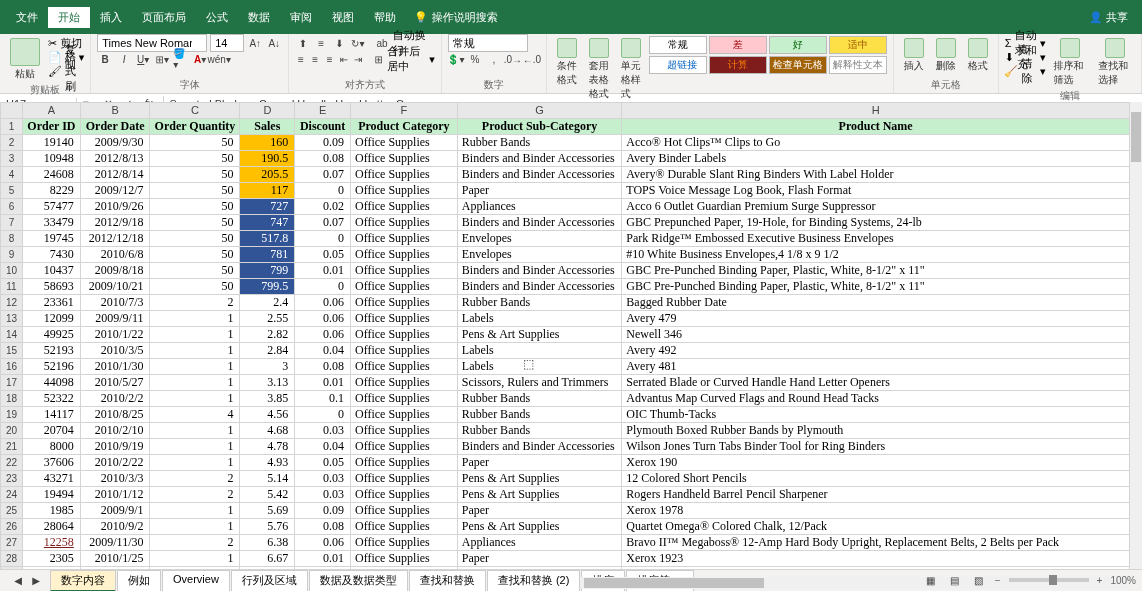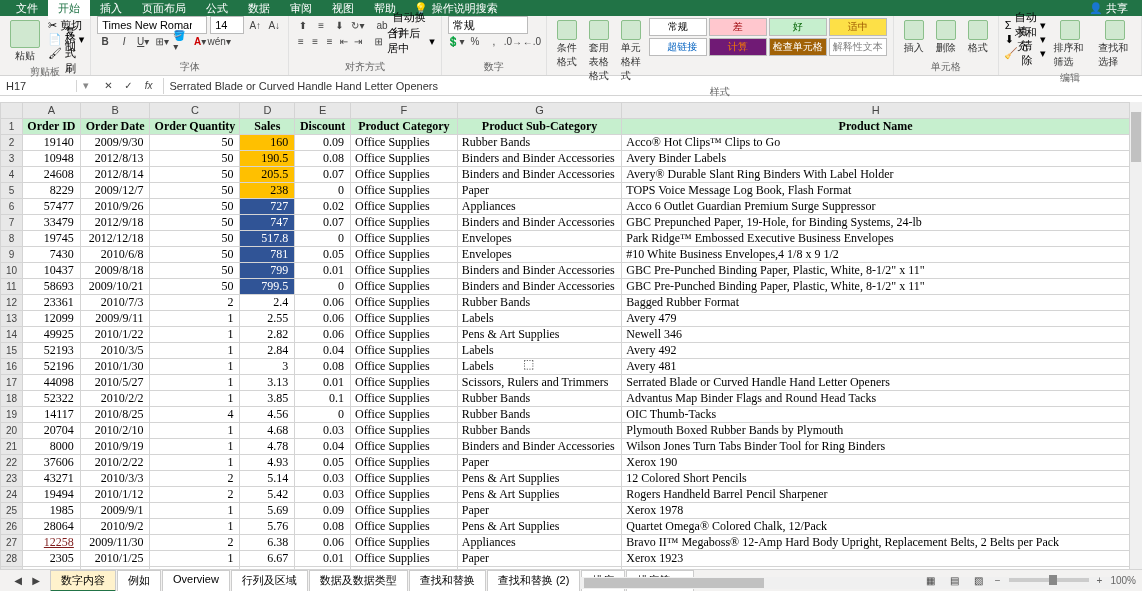--- a/index.html
+++ b/index.html
@@ -1,17 +1,17 @@
 <!DOCTYPE html>
 <html><head>
 <meta charset="utf-8">
 <style>
 * { margin: 0; padding: 0; box-sizing: border-box; }
 body { font-family: "Microsoft YaHei", "Segoe UI", Arial, sans-serif; font-size: 11px; overflow: hidden; background: #fff; width: 1142px; height: 591px; position: relative; }
-.ribbon-tabs { background: #217346; color: #fff; height: 16px; display: flex; align-items: center; padding: 0 6px; }
+.ribbon-tabs { background: #217346; color: #fff; height: 34px; display: flex; align-items: center; padding: 0 6px; }
 .ribbon-tabs .tab { padding: 3px 10px; font-size: 11px; cursor: pointer; }
 .ribbon-tabs .tab.active { background: #fff; color: #217346; }
 .ribbon-tabs .share { margin-left: auto; padding: 3px 8px; }
 .ribbon-tabs .tell-me { display: flex; align-items: center; gap: 4px; padding: 3px 8px; }
 .ribbon { background: #f3f2f1; border-bottom: 1px solid #d4d4d4; height: 60px; display: flex; }
 .ribbon-group { border-right: 1px solid #e1e1e1; padding: 2px 6px 1px 6px; display: flex; flex-direction: column; justify-content: space-between; }
 .ribbon-group-label { text-align: center; font-size: 10px; color: #666; height: 14px; }
 .ribbon-body { flex: 1; display: flex; align-items: flex-start; gap: 4px; }
 .rbtn { display: flex; flex-direction: column; align-items: center; gap: 1px; font-size: 10px; color: #333; padding: 2px 4px; cursor: pointer; }
 .rbtn-icon { width: 20px; height: 20px; background: #d0e8d0; border: 1px solid #8bbf8b; border-radius: 2px; }
@@ -161,21 +161,21 @@
         </div>
       <div>
         <div class="style-boxes" id="style-r1">
             <div class="style-box" style="background: rgb(255, 255, 255); color: rgb(0, 0, 0);">常规</div>
             <div class="style-box" style="background: rgb(255, 199, 206); color: rgb(156, 0, 6);">差</div>
             <div class="style-box" style="background: rgb(198, 239, 206); color: rgb(0, 97, 0);">好</div>
             <div class="style-box" style="background: #fde047; color: rgb(156, 87, 0);">适中</div>
           </div>
         <div class="style-boxes" id="style-r2" style="margin-top:2px">
             <div class="style-box" style="background: rgb(255, 255, 255); color: rgb(5, 99, 193); padding-left: 9px;">超链接</div>
-            <div class="style-box" style="background: #701a75; color: rgb(250, 125, 0); text-align: center;">计算</div>
+            <div class="style-box" style="background: #7f1d1d; color: rgb(250, 125, 0); text-align: center;">计算</div>
             <div class="style-box" style="background: #a16207; color: rgb(255, 255, 255);">检查单元格</div>
             <div class="style-box" style="background: rgb(255, 255, 255); color: rgb(127, 127, 127);">解释性文本</div>
           </div>
       </div>
     </div>
     <div class="ribbon-group-label">样式</div>
   </div>
   <div class="ribbon-group">
     <div class="ribbon-body">
       <div class="rbtn">
@@ -295,21 +295,21 @@
           <td class="num">0.07</td>
           <td>Office Supplies</td>
           <td>Binders and Binder Accessories</td>
           <td>Avery® Durable Slant Ring Binders With Label Holder</td>
         </tr>
         <tr>
           <th class="rowhead">5</th>
           <td class="num">8229</td>
           <td class="num">2009/12/7</td>
           <td class="num">50</td>
-          <td class="num sales-orange">238</td>
+          <td class="num sales-orange">117</td>
           <td class="num">0</td>
           <td>Office Supplies</td>
           <td>Paper</td>
           <td>TOPS Voice Message Log Book, Flash Format</td>
         </tr>
         <tr>
           <th class="rowhead">6</th>
           <td class="num">57477</td>
           <td class="num">2010/9/26</td>
           <td class="num">50</td>
@@ -376,21 +376,21 @@
         </tr>
         <tr>
           <th class="rowhead">12</th>
           <td class="num">23361</td>
           <td class="num">2010/7/3</td>
           <td class="num">2</td>
           <td class="num">2.4</td>
           <td class="num">0.06</td>
           <td>Office Supplies</td>
           <td>Rubber Bands</td>
-          <td>Bagged Rubber Format</td>
+          <td>Bagged Rubber Date</td>
         </tr>
         <tr>
           <th class="rowhead">13</th>
           <td class="num">12099</td>
           <td class="num">2009/9/11</td>
           <td class="num">1</td>
           <td class="num">2.55</td>
           <td class="num">0.06</td>
           <td>Office Supplies</td>
           <td>Labels</td>
@@ -442,21 +442,21 @@
         </tr>
         <tr>
           <th class="rowhead">18</th>
           <td class="num">52322</td>
           <td class="num">2010/2/2</td>
           <td class="num">1</td>
           <td class="num">3.85</td>
           <td class="num">0.1</td>
           <td>Office Supplies</td>
           <td>Rubber Bands</td>
-          <td>Advantus Map Binder Flags and Round Head Tacks</td>
+          <td>Advantus Map Curved Flags and Round Head Tacks</td>
         </tr>
         <tr>
           <th class="rowhead">19</th>
           <td class="num">14117</td>
           <td class="num">2010/8/25</td>
           <td class="num">4</td>
           <td class="num">4.56</td>
           <td class="num">0</td>
           <td>Office Supplies</td>
           <td>Rubber Bands</td>

